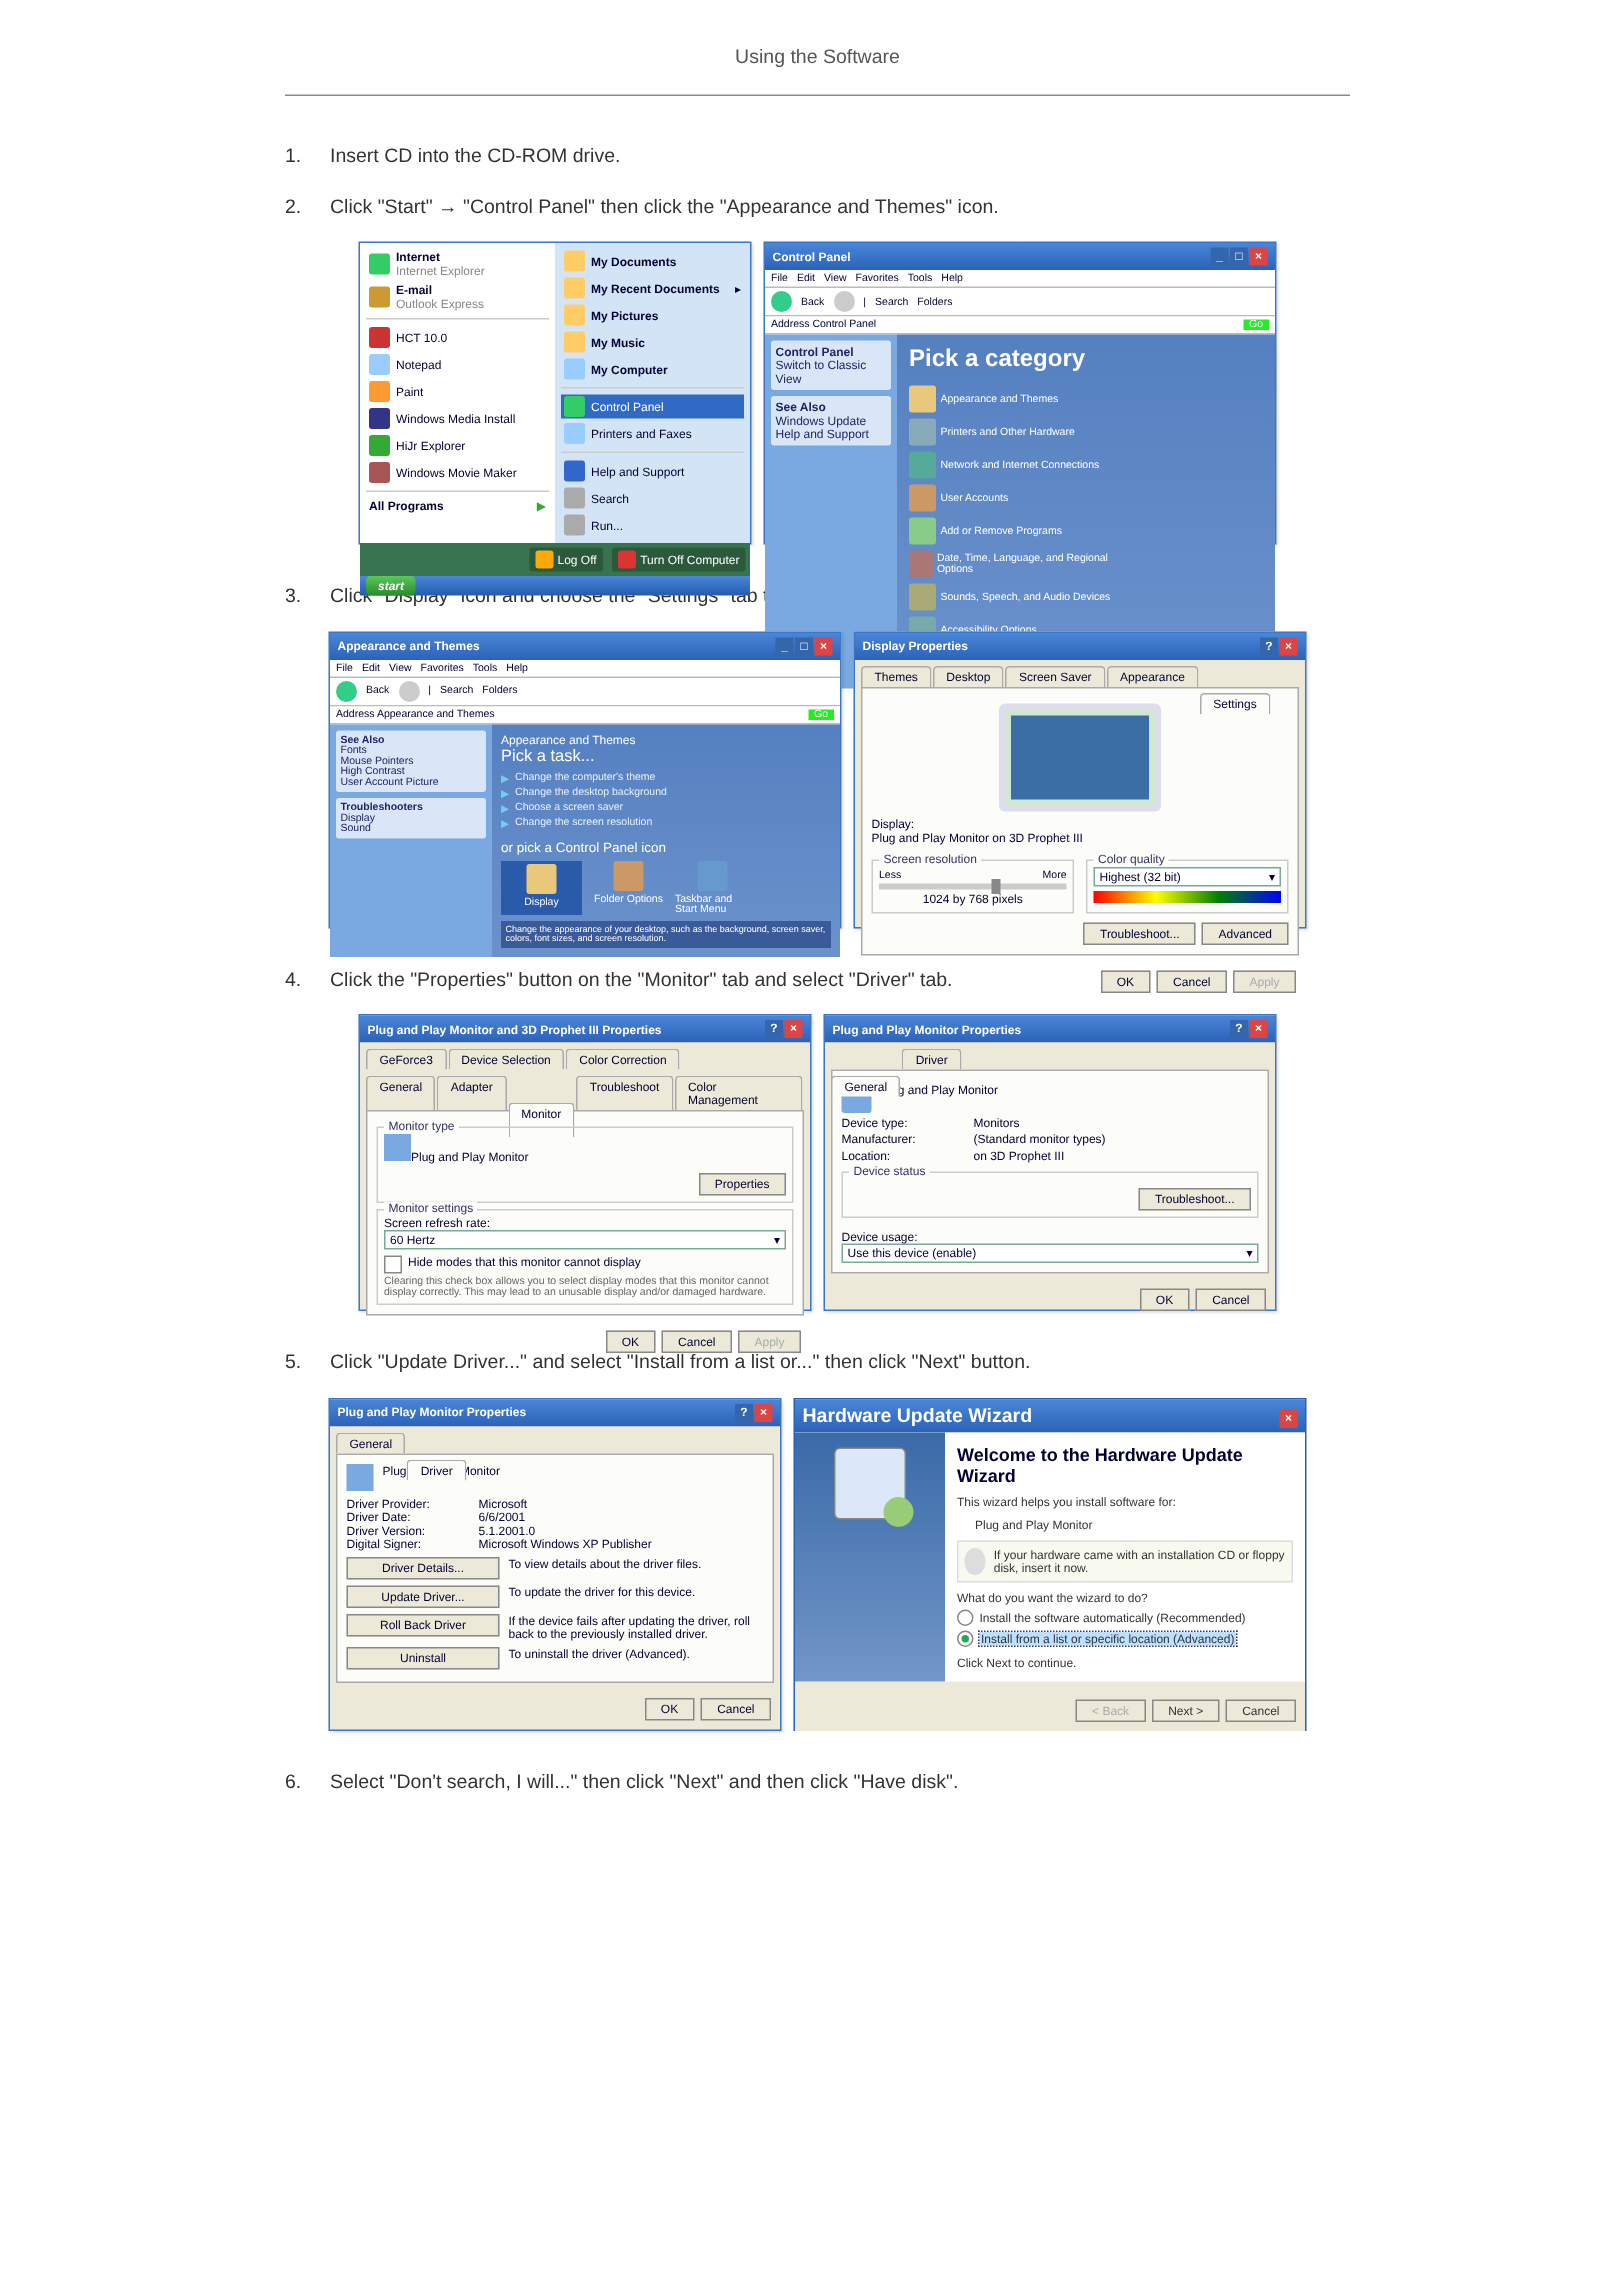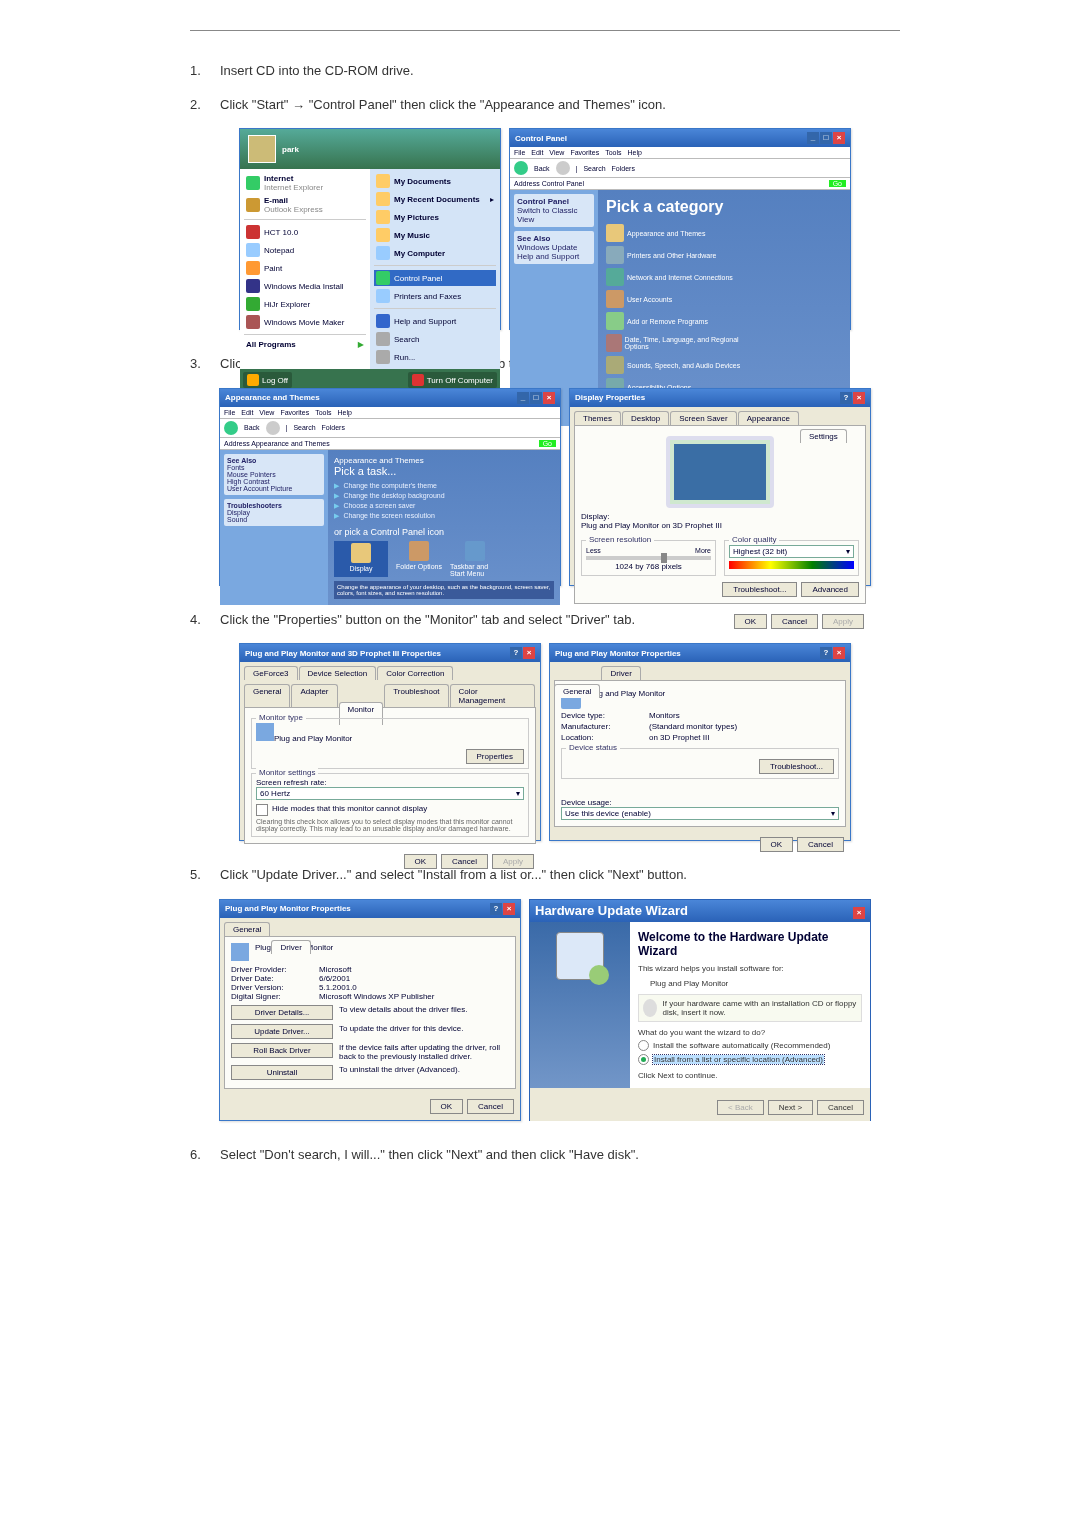--- a/index.html
+++ b/index.html
@@ -75,21 +75,21 @@
 .start-header { background: linear-gradient(to bottom, #5a9, #37734e); color: #fff; padding: 6px 8px; display: flex; align-items: center; gap: 6px; font-weight: bold; }
 .start-avatar { width: 26px; height: 26px; background: #cb7; border: 1px solid #fff; }
 .start-body { flex: 1; display: flex; }
 .start-left { flex: 1; background: #fff; padding: 4px; display: flex; flex-direction: column; gap: 2px; }
 .start-right { flex: 1; background: #d4e4f7; padding: 4px; display: flex; flex-direction: column; gap: 2px; }
 .sm-item { display: flex; align-items: center; gap: 4px; padding: 1px 2px; }
 .sm-item .ic { width: 14px; height: 14px; border-radius: 2px; }
 .sm-item.bold .lbl { font-weight: bold; }
 .sm-item.cp { background: #316ac5; color: #fff; }
 .sm-sep { border-top: 1px solid #ccc; margin: 2px 0; }
-.start-footer { background: #37734e; color: #fff; padding: 3px; display: flex; justify-content: space-between; gap: 6px; }
+.start-footer { background: #37734e; color: #fff; padding: 3px; display: flex; justify-content: flex-end; gap: 6px; }
 .start-footer .fbtn { display: flex; align-items: center; gap: 3px; padding: 2px 4px; background: #2a5a3b; border-radius: 2px; }
 .taskbar { background: linear-gradient(to bottom, #4a86d8, #245bb1); height: 18px; padding: 0 4px; display: flex; align-items: center; }
 .start-btn { background: linear-gradient(to bottom, #5ac85a, #2a8a2a); color: #fff; padding: 2px 8px; border-radius: 3px; font-weight: bold; font-style: italic; }
 
 
 .cp-win { width: 340px; height: 200px; display: flex; flex-direction: column; }
 .cp-toolbar { background: #fff; border-bottom: 1px solid #bbb; padding: 2px 4px; display: flex; gap: 6px; align-items: center; font-size: 7px; }
 .cp-toolbar .circ { width: 14px; height: 14px; border-radius: 50%; background: #3c8; }
 .cp-toolbar .circx { width: 14px; height: 14px; border-radius: 50%; background: #ccc; }
 .cp-addr { background: #fff; border-bottom: 1px solid #bbb; padding: 2px 4px; font-size: 7px; display:flex; justify-content: space-between; }
@@ -173,39 +173,36 @@
 .wz-right .rad.sel::after { content:''; width:5px; height:5px; background:#2a5; border-radius:50%; }
 .wz-right .cdnote { display:flex; gap:6px; border:1px solid #ddd; padding:4px; margin-top:6px; background:#f8faf0; }
 .wz-right .cdic { width:18px; height:18px; background:#ddd; border-radius:50%; }
 
 .pagefoot { text-align:center; font-size:12px; color:#444; margin-top:30px; }
 </style>
 </head>
 <body>
 
 <div class="page">
+  <div class="header-title">Using the Software</div>
   <div class="hr"></div>
 
   <div class="step">
     <div class="num">1.</div>
     <div class="txt">Insert CD into the CD-ROM drive.</div>
   </div>
 
   <div class="step">
     <div class="num">2.</div>
     <div class="txt">Click "Start" → "Control Panel" then click the "Appearance and Themes" icon.</div>
   </div>
 
   <div class="img-row">
 
     <div class="win start-menu">
-      <div class="start-header">
-        <div class="start-avatar"></div>
-        <span>park</span>
-      </div>
       <div class="start-body">
         <div class="start-left">
           <div class="sm-item bold">
               <span class="ic" style="background:#3c6"></span>
               <span><span class="lbl">Internet</span><br><span style="color:#888">Internet Explorer</span></span>
             </div>
           <div class="sm-item bold">
               <span class="ic" style="background:#c93"></span>
               <span><span class="lbl">E-mail</span><br><span style="color:#888">Outlook Express</span></span>
             </div>
@@ -601,21 +598,21 @@
         <div class="field">
             <span class="k">Location:</span>
             <span>on 3D Prophet III</span>
           </div>
         <div class="grp">
             <div class="lgnd">Device status</div>
           <div class="btn-row">
               <div class="btn">Troubleshoot...</div>
             </div>
         </div>
-        <div style="margin-top:19px">Device usage:</div>
+        <div style="margin-top:8px">Device usage:</div>
         <div class="combo">
             <span>Use this device (enable)</span>
             <span>▾</span>
           </div>
       </div>
       <div class="btn-row" style="padding:0 6px 6px">
         <div class="btn">OK</div>
         <div class="btn">Cancel</div>
       </div>
     </div>

